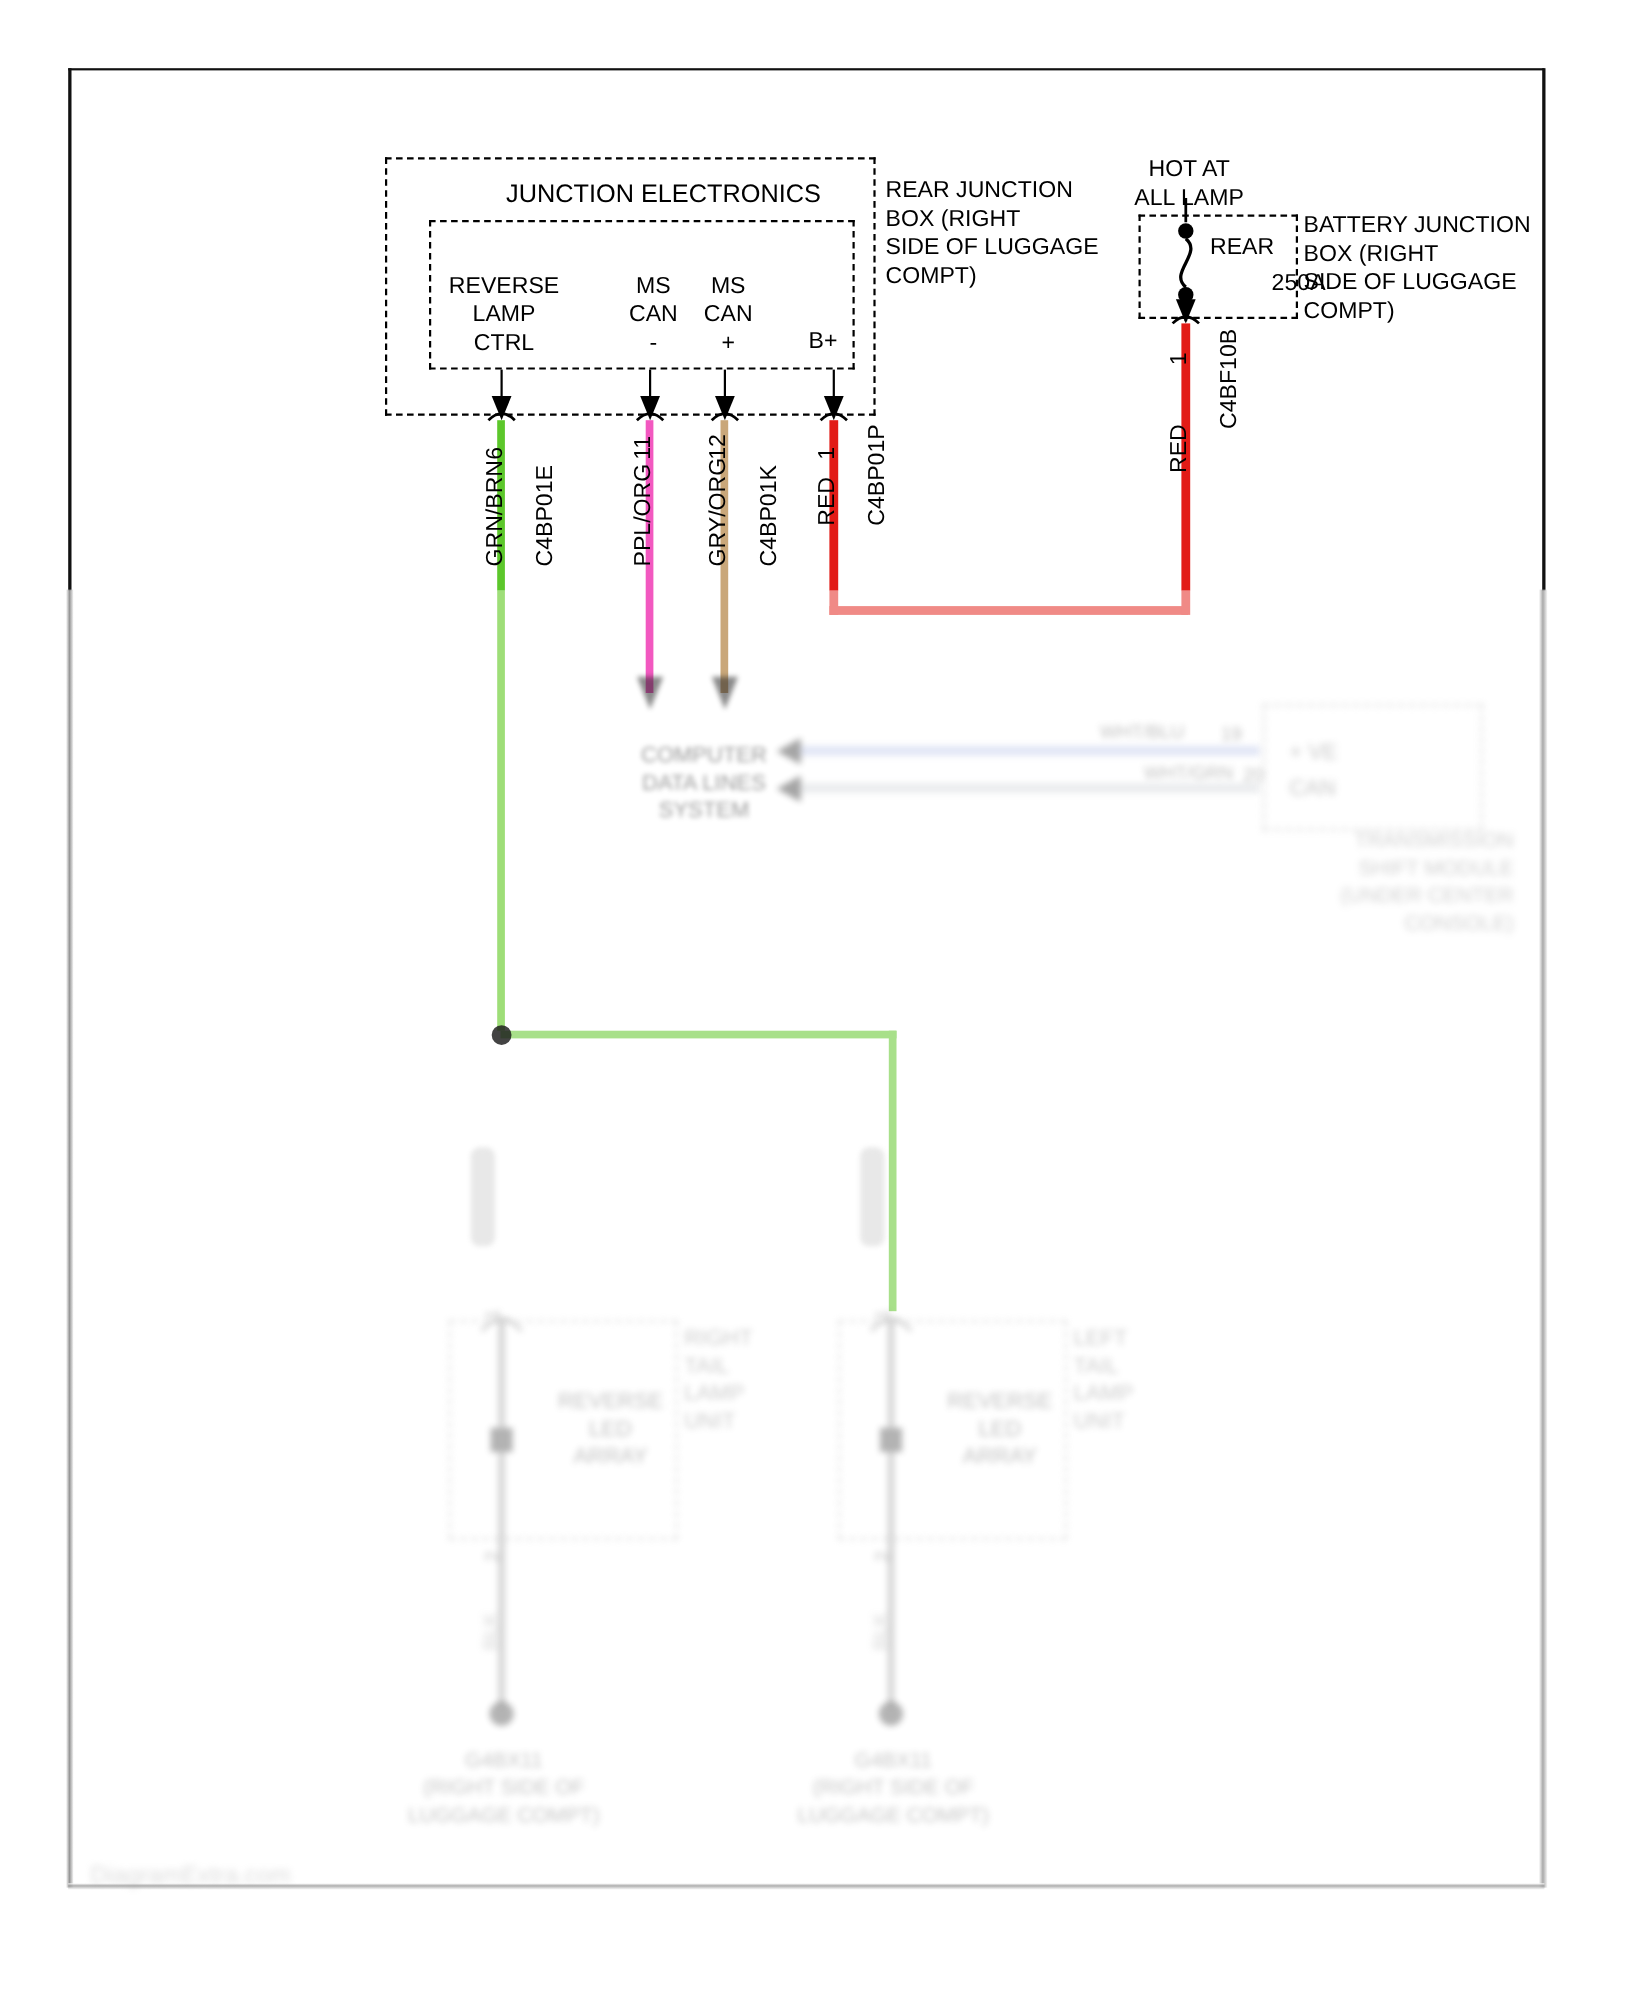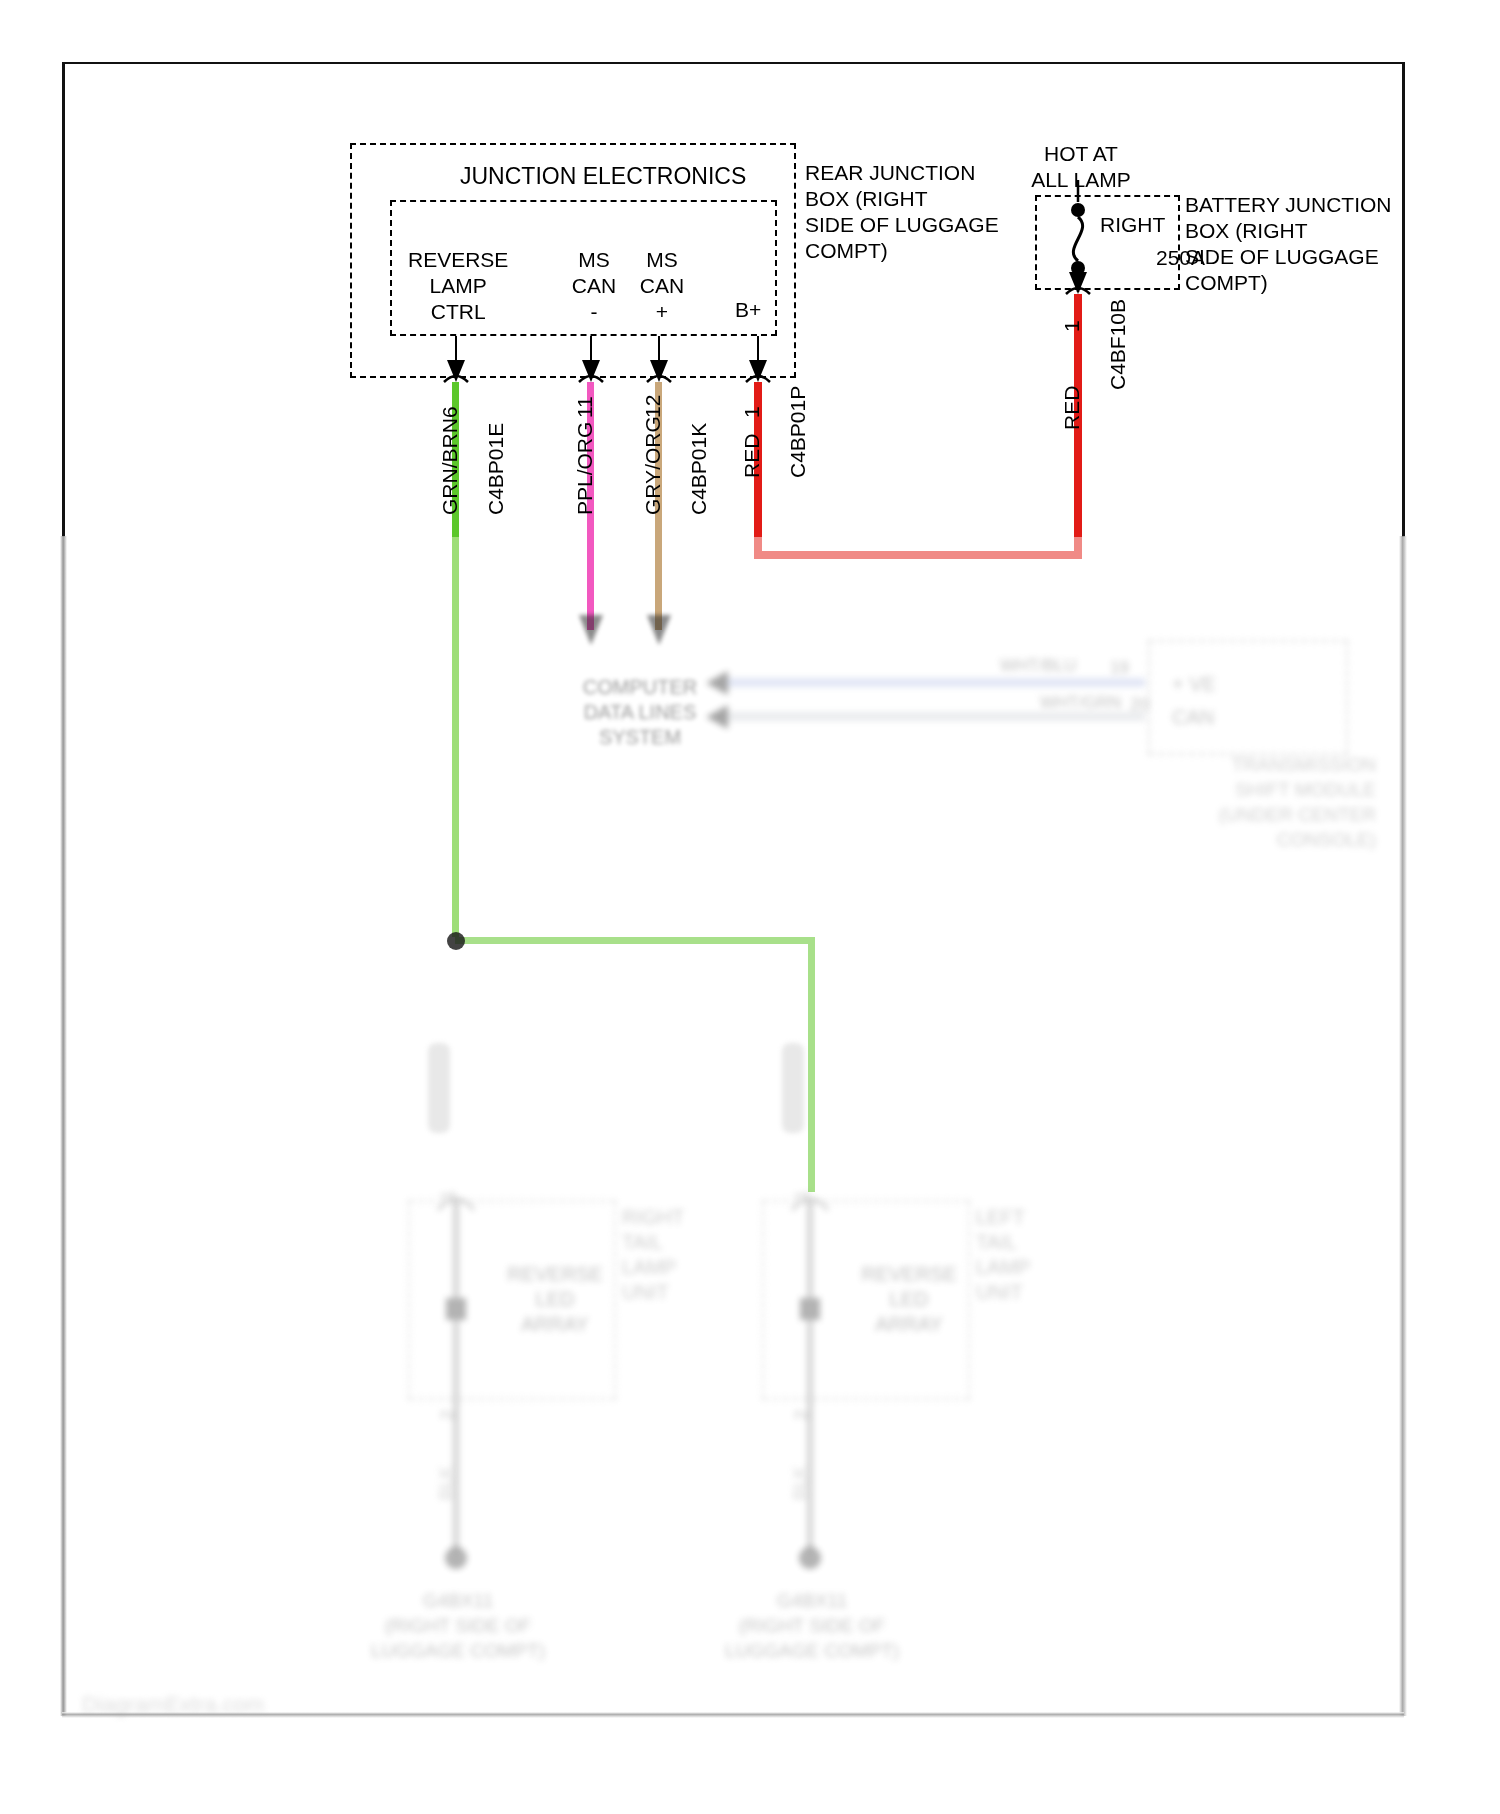--- a/index.html
+++ b/index.html
@@ -104,21 +104,21 @@
   <div class="dash-box" style="left:1035px;top:195px;width:145px;height:95px;"></div>
 
   <svg style="position:absolute;left:1030px;top:180px;width:120px;height:125px;">
     <line x1="48" y1="0" x2="48" y2="22" stroke="#000" stroke-width="2.5"></line>
     <circle cx="48" cy="30" r="7" fill="#000"></circle>
     <path d="M48,37 C64,50 32,68 48,81" stroke="#000" stroke-width="3" fill="none"></path>
     <circle cx="48" cy="88" r="7" fill="#000"></circle>
     <line x1="48" y1="95" x2="48" y2="112" stroke="#000" stroke-width="2.5"></line>
   </svg>
 
-  <div class="txt" style="left:1100px;top:212px;">RIGHT</div>
+  <div class="txt" style="left:1100px;top:212px;">REAR</div>
   <div class="txt" style="left:1156px;top:245px;">250A</div>
 
   <div class="txt" style="left:1185px;top:192px;">BATTERY JUNCTION
 BOX (RIGHT
 SIDE OF LUGGAGE
 COMPT)</div>
 
   <div class="wire" style="left:452px;top:382px;width:7px;height:155px;background:#5cc72b;"></div>
   <div class="wire" style="left:452px;top:537px;width:7px;height:400px;background:#9ede78;"></div>
 

